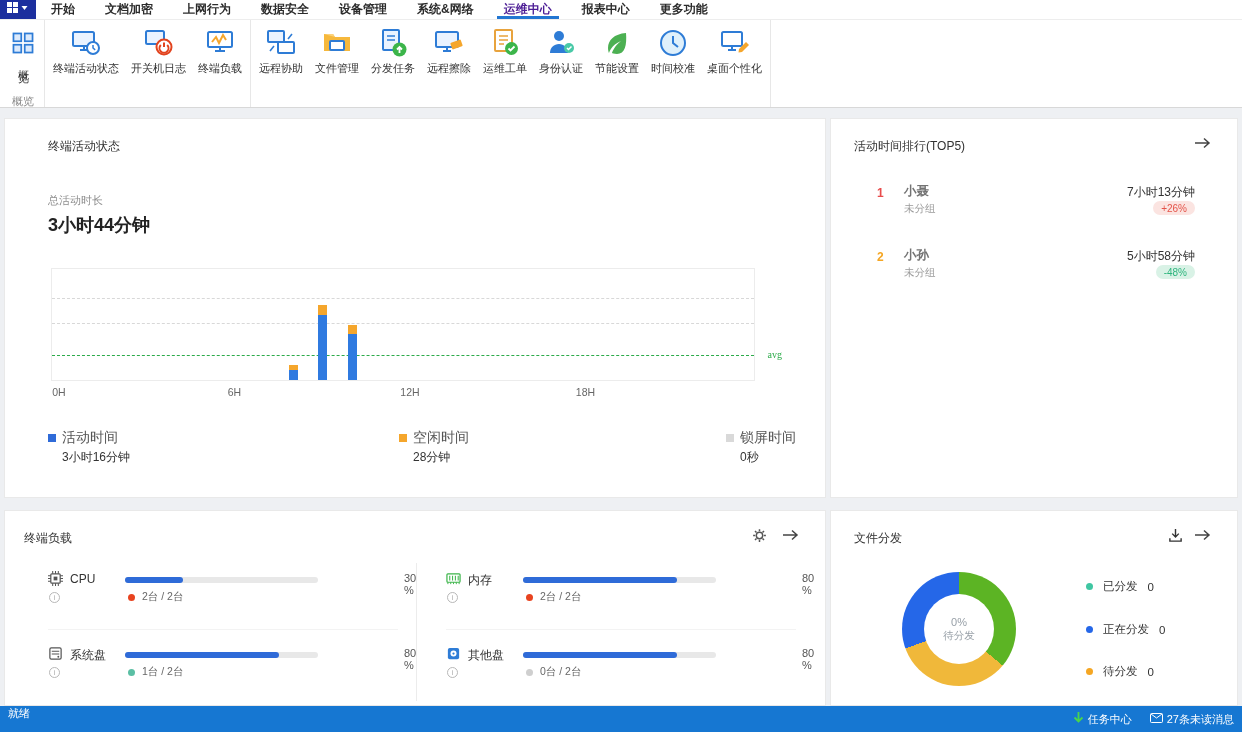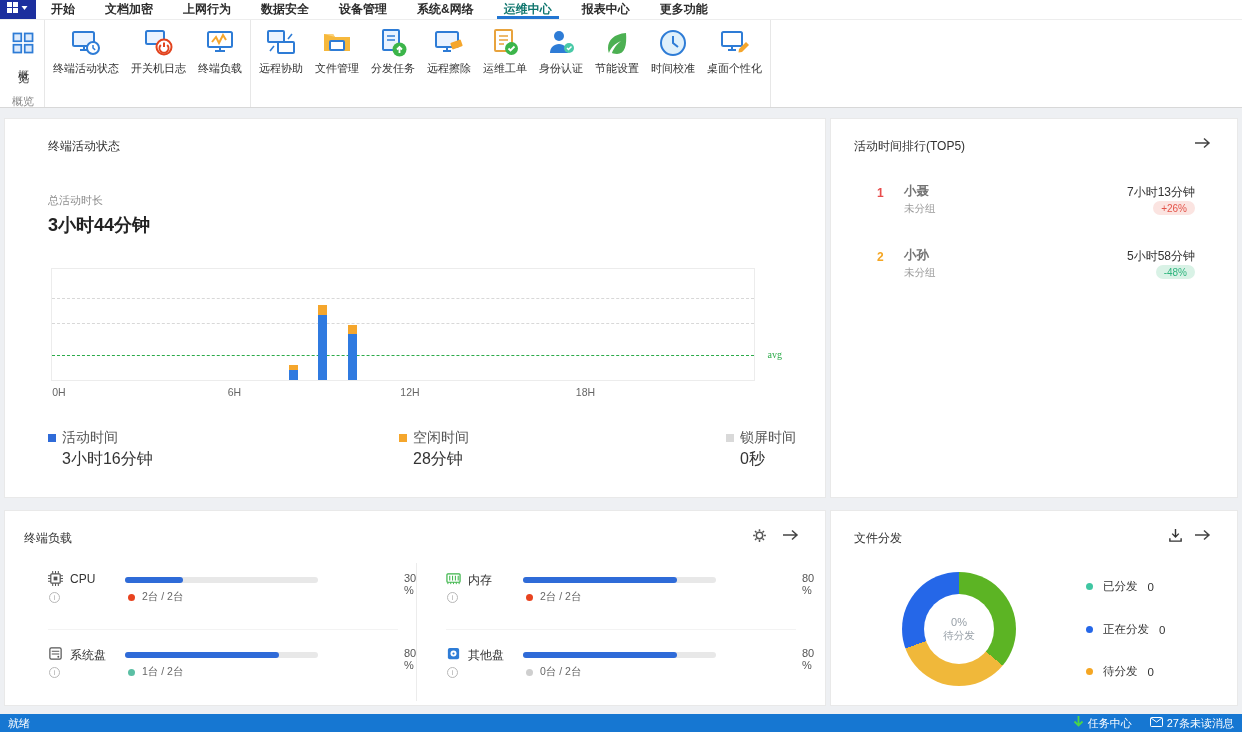--- a/index.html
+++ b/index.html
@@ -6,21 +6,21 @@
   html,body { width:1242px; height:732px; overflow:hidden; background:#fff;
     font-family:"Liberation Sans","DejaVu Sans",sans-serif; }
   body { position:relative; font-size:12px; color:#333; }
 
   
   .menubar { position:absolute; left:0; top:0; width:100%; height:20px; background:#fff;
     border-bottom:1px solid #ededed; display:flex; align-items:stretch; }
   .app-btn { width:36px; background:#1c2f9e; display:flex; align-items:center; justify-content:center; cursor:pointer; }
   .menu-tab { padding:0 15px; display:flex; align-items:center; font-size:12px; font-weight:bold;
     color:#2b2b2b; cursor:pointer; position:relative; white-space:nowrap; }
-  .menu-tab[data-active="true"] { color:#0f766e; }
+  .menu-tab[data-active="true"] { color:#4c1d95; }
   .menu-tab[data-active="true"]::after { content:""; position:absolute; left:8px; right:8px; bottom:0;
     height:3px; background:#2276d2; }
 
   
   .ribbon { position:absolute; left:0; top:20px; width:100%; height:88px; background:#fff;
     border-bottom:1px solid #d8d8d8; display:flex; padding-left:2px; }
   .rgroup { display:flex; flex-direction:column; border-right:1px solid #e7e7e7; padding:0 2px; }
   .rgroup-items { flex:1; display:flex; align-items:flex-start; padding-top:5px; }
   .rgroup-label { text-align:center; font-size:11px; color:#8a8a8a; padding:1px 4px 5px; white-space:nowrap; }
   .ritem { display:flex; flex-direction:column; align-items:center; gap:2px; padding:2px 6px; cursor:pointer; }
@@ -44,21 +44,21 @@
   .total-value { position:absolute; left:43px; top:94px; font-size:18px; font-weight:bold; color:#222; }
   .plot { position:absolute; left:46px; top:149px; width:704px; height:113px;
     border:1px solid #ececec; overflow:visible; }
   .chart-gridline { position:absolute; left:0; right:0; border-top:1px dashed #d8d8d8; }
   .chart-avg-line { position:absolute; left:0; right:0; border-top:1px dashed #2cab4a; }
   .chart-avg-label { position:absolute; right:-28px; top:-7px; color:#2cab4a; font-size:10px; }
   .chart-bar { position:absolute; bottom:0; width:9px; display:flex; flex-direction:column; }
   .chart-tick { position:absolute; top:calc(100% + 6px); transform:translateX(-50%); font-size:10.5px; color:#666; }
   .al-item { position:absolute; top:310px; display:flex; align-items:center; gap:6px; font-size:14px; color:#555; }
   .al-square { width:8px; height:8px; display:inline-block; }
-  .al-value { position:absolute; top:330px; font-size:16px; color:#333; }
+  .al-value { position:absolute; top:330px; font-size:12px; color:#333; }
 
   
   .rank-row { position:absolute; left:46px; right:42px; height:40px; cursor:pointer; }
   .rank-num { position:absolute; left:0; top:3px; font-size:12px; font-weight:bold; }
   .rank-name { position:absolute; left:27px; top:0; font-size:12.5px; font-weight:bold; color:#737373; }
   .rank-group { position:absolute; left:27px; top:19px; font-size:10.5px; color:#9b9b9b; }
   .rank-time { position:absolute; right:0; top:1px; font-size:12px; color:#333; }
   .rank-badge { position:absolute; right:0; top:18px; font-size:10px; padding:1.5px 8px; border-radius:9px; }
   .rank-badge[data-variant="up"]   { background:#fbe4e1; color:#e4544a; }
   .rank-badge[data-variant="down"] { background:#d9f2e6; color:#2eb57e; }
@@ -83,22 +83,22 @@
   .donut-hole { position:absolute; left:50%; top:50%; transform:translate(-50%,-50%); width:70px; height:70px;
     border-radius:50%; background:#fff; display:flex; flex-direction:column; align-items:center;
     justify-content:center; gap:1px; }
   .donut-pct { font-size:11px; color:#98a0a8; }
   .donut-sub { font-size:10.5px; color:#98a0a8; }
   .dl-row { position:absolute; left:255px; display:flex; align-items:center; gap:10px; font-size:11.5px; color:#333; }
   .dl-dot { width:7px; height:7px; border-radius:50%; display:inline-block; }
   .dl-val { color:#333; }
 
   
-  .statusbar { position:absolute; left:0; bottom:0; width:100%; height:18px; background:#1677d2;
-    color:#fff; display:flex; align-items:center; font-size:11px; padding:0 8px; }
+  .statusbar { position:absolute; left:0; bottom:0; width:100%; height:26px; background:#1677d2;
+    color:#fff; display:flex; font-size:11px; padding:0 8px; }
   .sb-right { margin-left:auto; display:flex; align-items:center; gap:18px; }
   .sb-item { display:flex; align-items:center; gap:4px; cursor:pointer; }
 </style>
 </head>
 <body>
 
 <div class="menubar">
   <div class="app-btn">
     <span><svg width="22" height="12" viewBox="0 0 22 12">
           <g fill="#fff">

